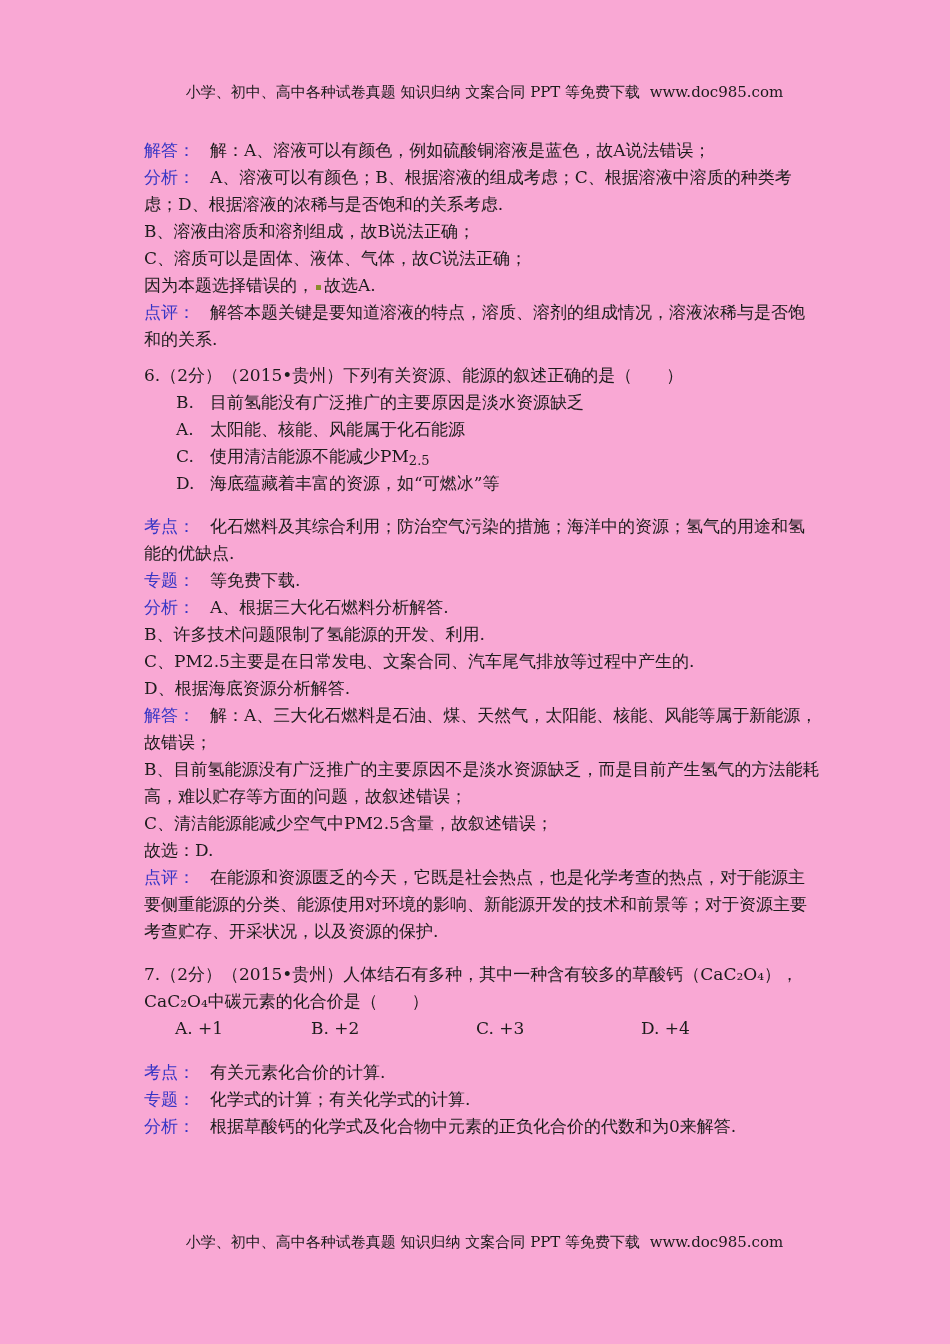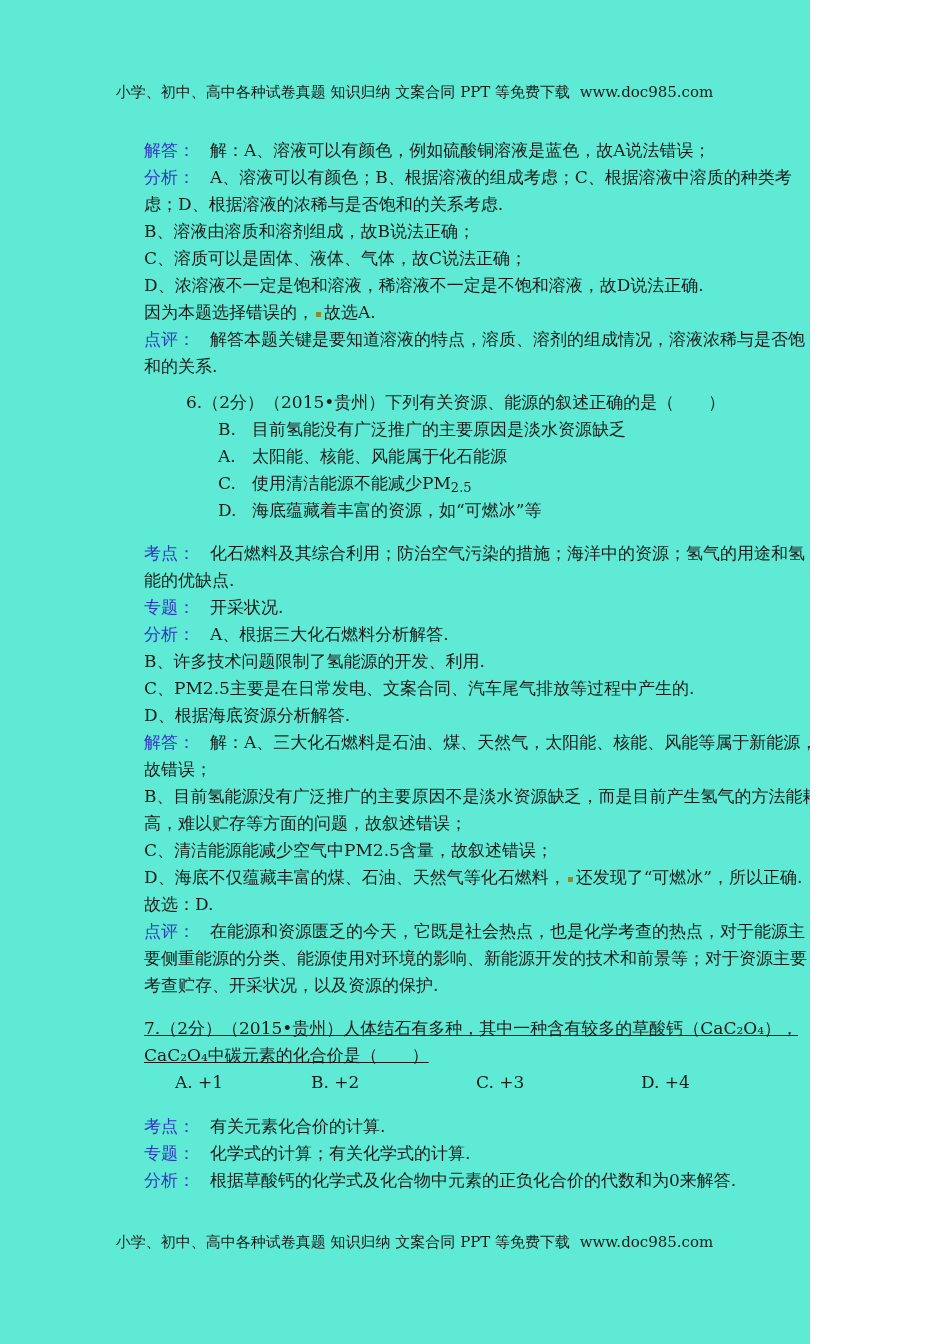--- a/index.html
+++ b/index.html
@@ -3,22 +3,22 @@
 <meta charset="utf-8">
 <style>
   :root{
     --label-blue:#3535c5;
     --dot-olive:#8b8b2e;
     --ink:#1c1c1c;
   }
   html,body{margin:0;padding:0;background:#ffffff;}
   .page{
     position:relative;
-    width:810px;height:1344px;
-    background:#5eead4;
+    width:950px;height:1344px;
+    background:#f9a8d4;
     overflow:hidden;
     font-family:"DejaVu Serif","Liberation Serif",serif;
     color:var(--ink);
   }
   .pg-header,.pg-footer{
     position:absolute;left:0;width:100%;
     text-align:center;
     font-size:15px;line-height:20px;
     color:#1a1a1a;
     white-space:pre;
@@ -41,23 +41,23 @@
   .dot{
     display:inline-block;width:5px;height:5px;
     background:var(--dot-olive);
     margin:0 3px 1px 2px;
   }
   .optrow{position:relative;height:27px;}
   .optrow .o0{position:absolute;left:31px;}
   .optrow .o1{position:absolute;left:167px;}
   .optrow .o2{position:absolute;left:332px;}
   .optrow .o3{position:absolute;left:497px;}
-  .sec-q6{margin-top:9px;margin-left:42px;}
+  .sec-q6{margin-top:9px;}
   .sec-q6exp{margin-top:16px;}
-  .sec-q7{margin-top:16px;text-decoration:underline;}
+  .sec-q7{margin-top:16px;}
   .sec-q7exp{margin-top:17px;}
 </style>
 </head>
 <body>
 
 <div class="page">
 
   <div class="pg-header">
     <span>小学、初中、高中各种试卷真题 知识归纳 文案合同 PPT 等免费下载  www.doc985.com</span>
   </div>
@@ -65,21 +65,20 @@
   <div class="content">
 
     <div class="para">
       <span class="lbl">解答：</span><span>解：A、溶液可以有颜色，例如硫酸铜溶液是蓝色，故A说法错误；</span>
     </div>
     <div class="para">
       <span class="lbl">分析：</span><span>A、溶液可以有颜色；B、根据溶液的组成考虑；C、根据溶液中溶质的种类考虑；D、根据溶液的浓稀与是否饱和的关系考虑.</span>
     </div>
     <div class="para">B、溶液由溶质和溶剂组成，故B说法正确；</div>
     <div class="para">C、溶质可以是固体、液体、气体，故C说法正确；</div>
-    <div class="para">D、浓溶液不一定是饱和溶液，稀溶液不一定是不饱和溶液，故D说法正确.</div>
     <div class="para">
       <span>因为本题选择错误的，</span><span class="dot"></span><span>故选A.</span>
     </div>
     <div class="para">
       <span class="lbl">点评：</span><span>解答本题关键是要知道溶液的特点，溶质、溶剂的组成情况，溶液浓稀与是否饱和的关系.</span>
     </div>
 
     <div class="sec-q6">
       <div class="para">6.（2分）（2015•贵州）下列有关资源、能源的叙述正确的是（　　）</div>
       <div class="opt">
@@ -94,36 +93,33 @@
       <div class="opt">
         <span class="olabel">D.</span><span>海底蕴藏着丰富的资源，如“可燃冰”等</span>
       </div>
     </div>
 
     <div class="sec-q6exp">
       <div class="para">
         <span class="lbl">考点：</span><span>化石燃料及其综合利用；防治空气污染的措施；海洋中的资源；氢气的用途和氢能的优缺点.</span>
       </div>
       <div class="para">
-        <span class="lbl">专题：</span><span>开采状况.</span>
+        <span class="lbl">专题：</span><span>等免费下载.</span>
       </div>
       <div class="para">
         <span class="lbl">分析：</span><span>A、根据三大化石燃料分析解答.</span>
       </div>
       <div class="para">B、许多技术问题限制了氢能源的开发、利用.</div>
       <div class="para">C、PM2.5主要是在日常发电、文案合同、汽车尾气排放等过程中产生的.</div>
       <div class="para">D、根据海底资源分析解答.</div>
       <div class="para">
         <span class="lbl">解答：</span><span>解：A、三大化石燃料是石油、煤、天然气，太阳能、核能、风能等属于新能源，故错误；</span>
       </div>
       <div class="para">B、目前氢能源没有广泛推广的主要原因不是淡水资源缺乏，而是目前产生氢气的方法能耗高，难以贮存等方面的问题，故叙述错误；</div>
       <div class="para">C、清洁能源能减少空气中PM2.5含量，故叙述错误；</div>
-      <div class="para">
-        <span>D、海底不仅蕴藏丰富的煤、石油、天然气等化石燃料，</span><span class="dot"></span><span>还发现了“可燃冰”，所以正确.</span>
-      </div>
       <div class="para">故选：D.</div>
       <div class="para">
         <span class="lbl">点评：</span><span>在能源和资源匮乏的今天，它既是社会热点，也是化学考查的热点，对于能源主要侧重能源的分类、能源使用对环境的影响、新能源开发的技术和前景等；对于资源主要考查贮存、开采状况，以及资源的保护.</span>
       </div>
     </div>
 
     <div class="sec-q7">
       <div class="para">7.（2分）（2015•贵州）人体结石有多种，其中一种含有较多的草酸钙（CaC₂O₄），</div>
       <div class="para">CaC₂O₄中碳元素的化合价是（　　）</div>
       <div class="optrow">

